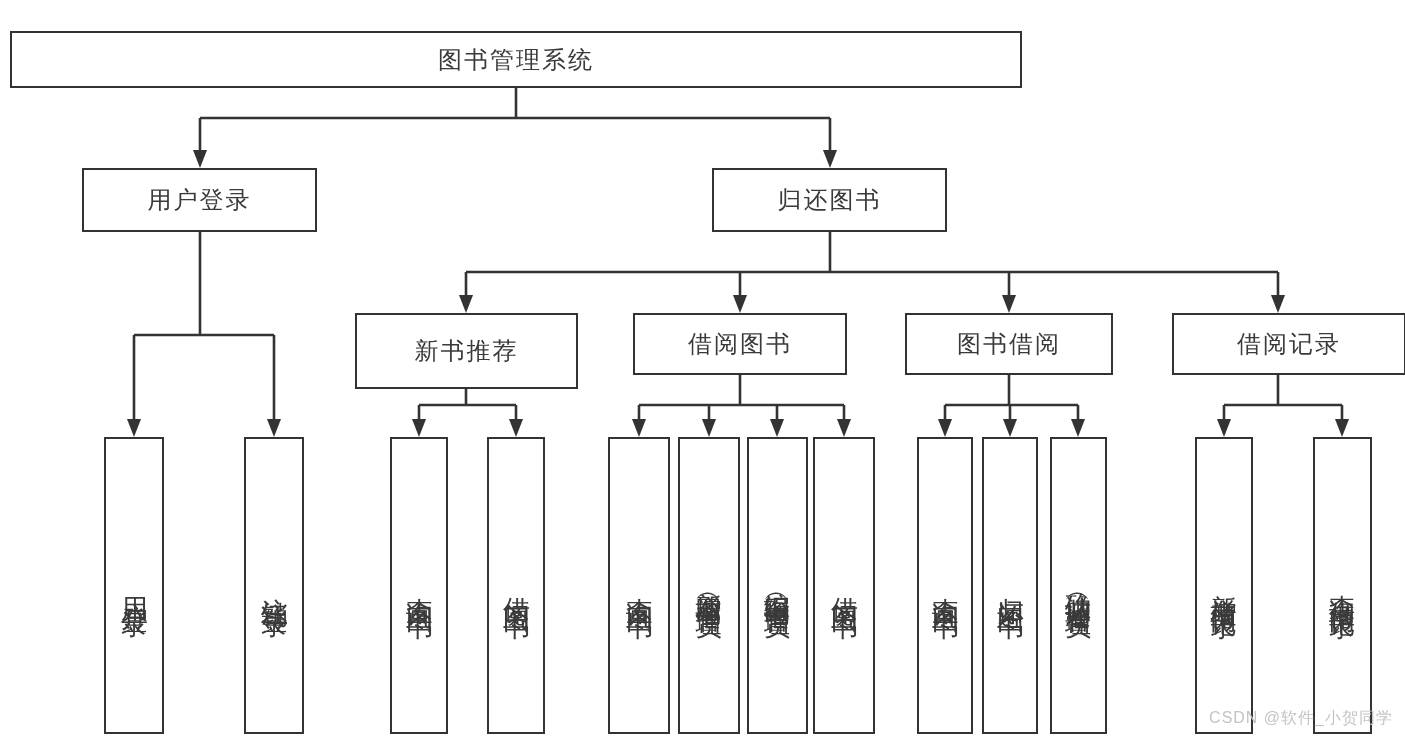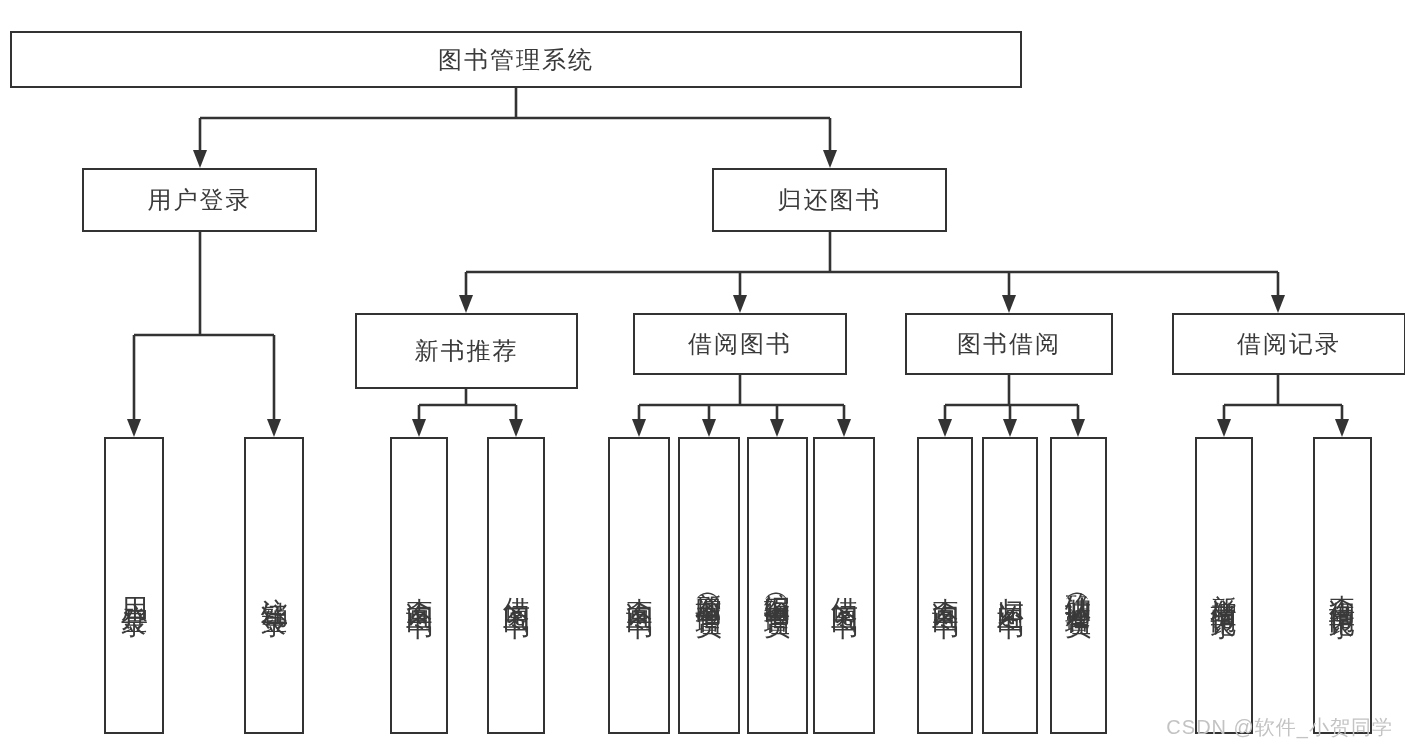--- a/index.html
+++ b/index.html
@@ -23,22 +23,22 @@
     z-index:2;
     text-align:center;
     line-height:1;
   }
   .h  { font-size:24px; letter-spacing:2px; }
   .v  { writing-mode:vertical-rl; text-orientation:mixed; font-size:27px; letter-spacing:5px; }
   .v-mid  { font-size:26px; letter-spacing:4px; }
   .v-long { font-size:26px; letter-spacing:3px; }
   .watermark {
     position:absolute;
-    right:12px; bottom:6px;
-    font-size:20px;
+    right:12px; bottom:18px;
+    font-size:16px;
     letter-spacing:1px;
     color:#c3c3c3;
     z-index:5;
     white-space:nowrap;
   }
 </style>
 </head>
 <body>
 
 <div class="canvas">

